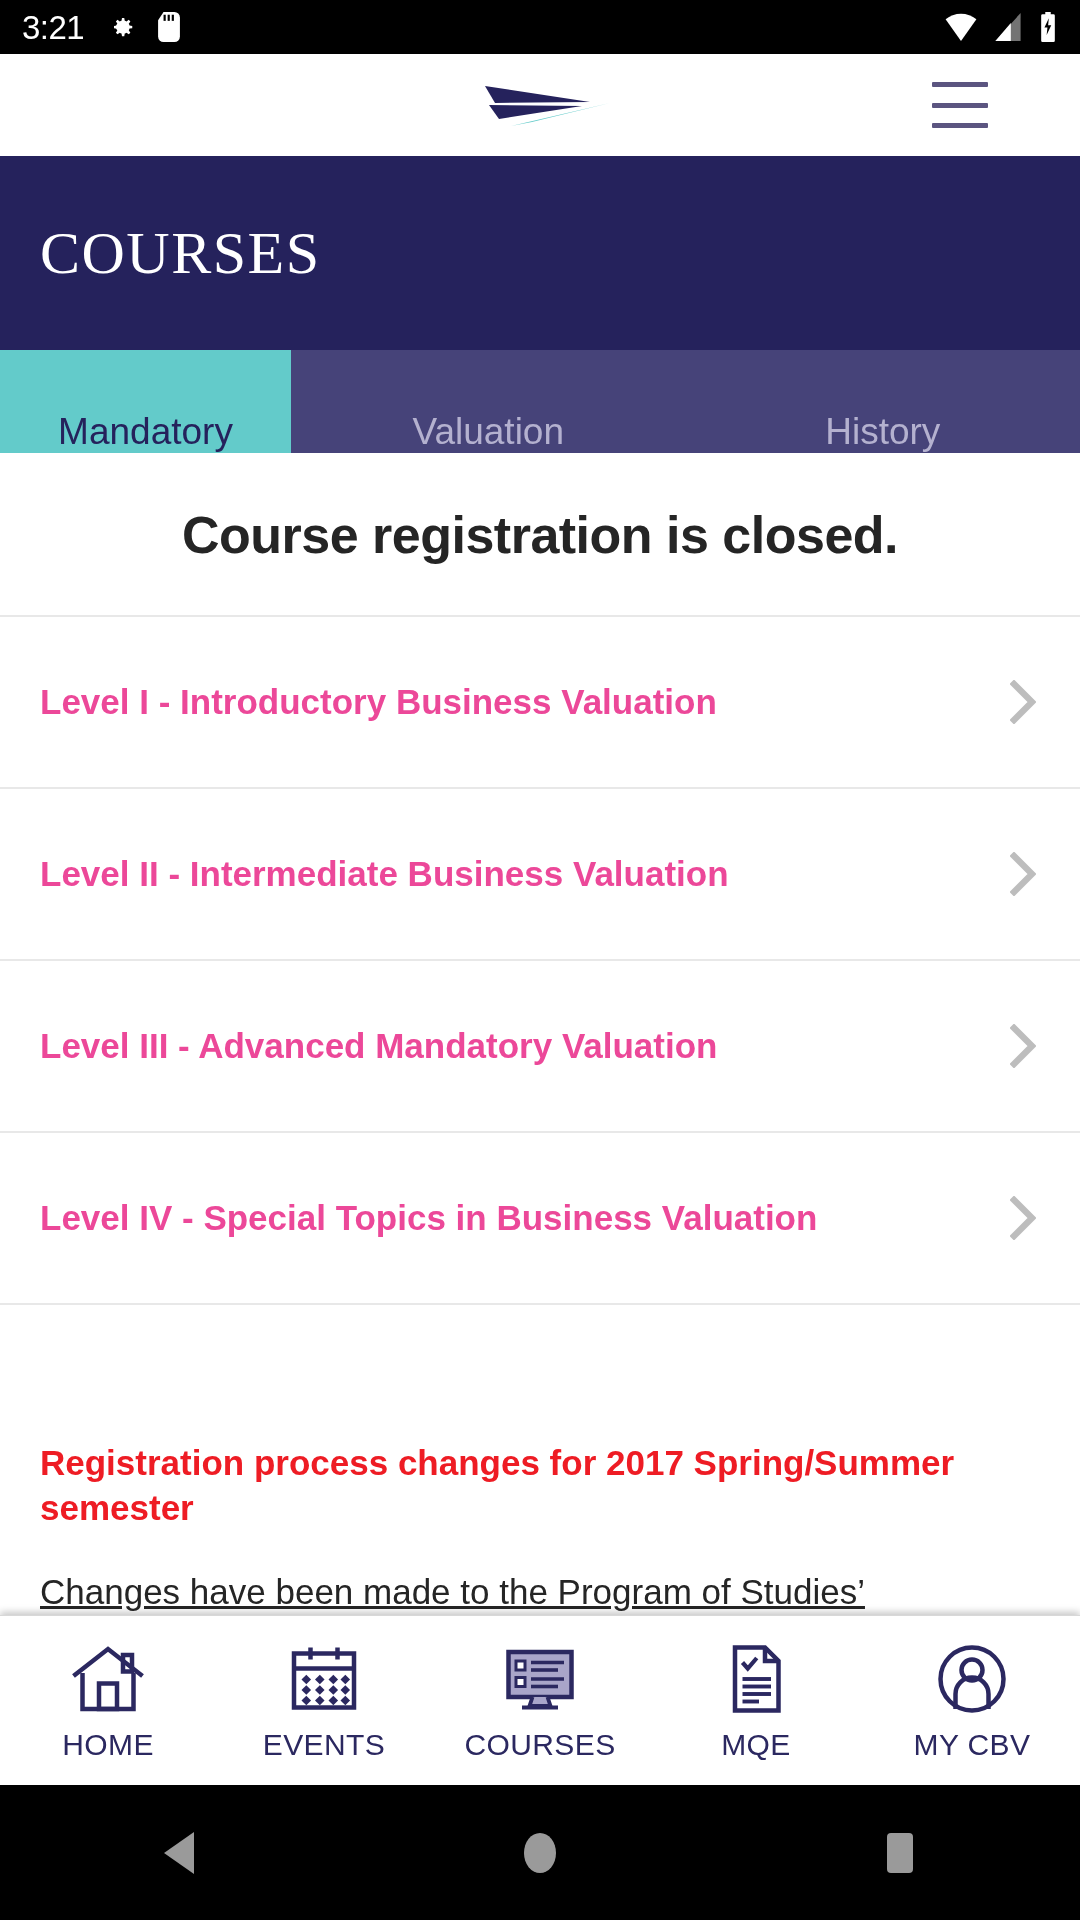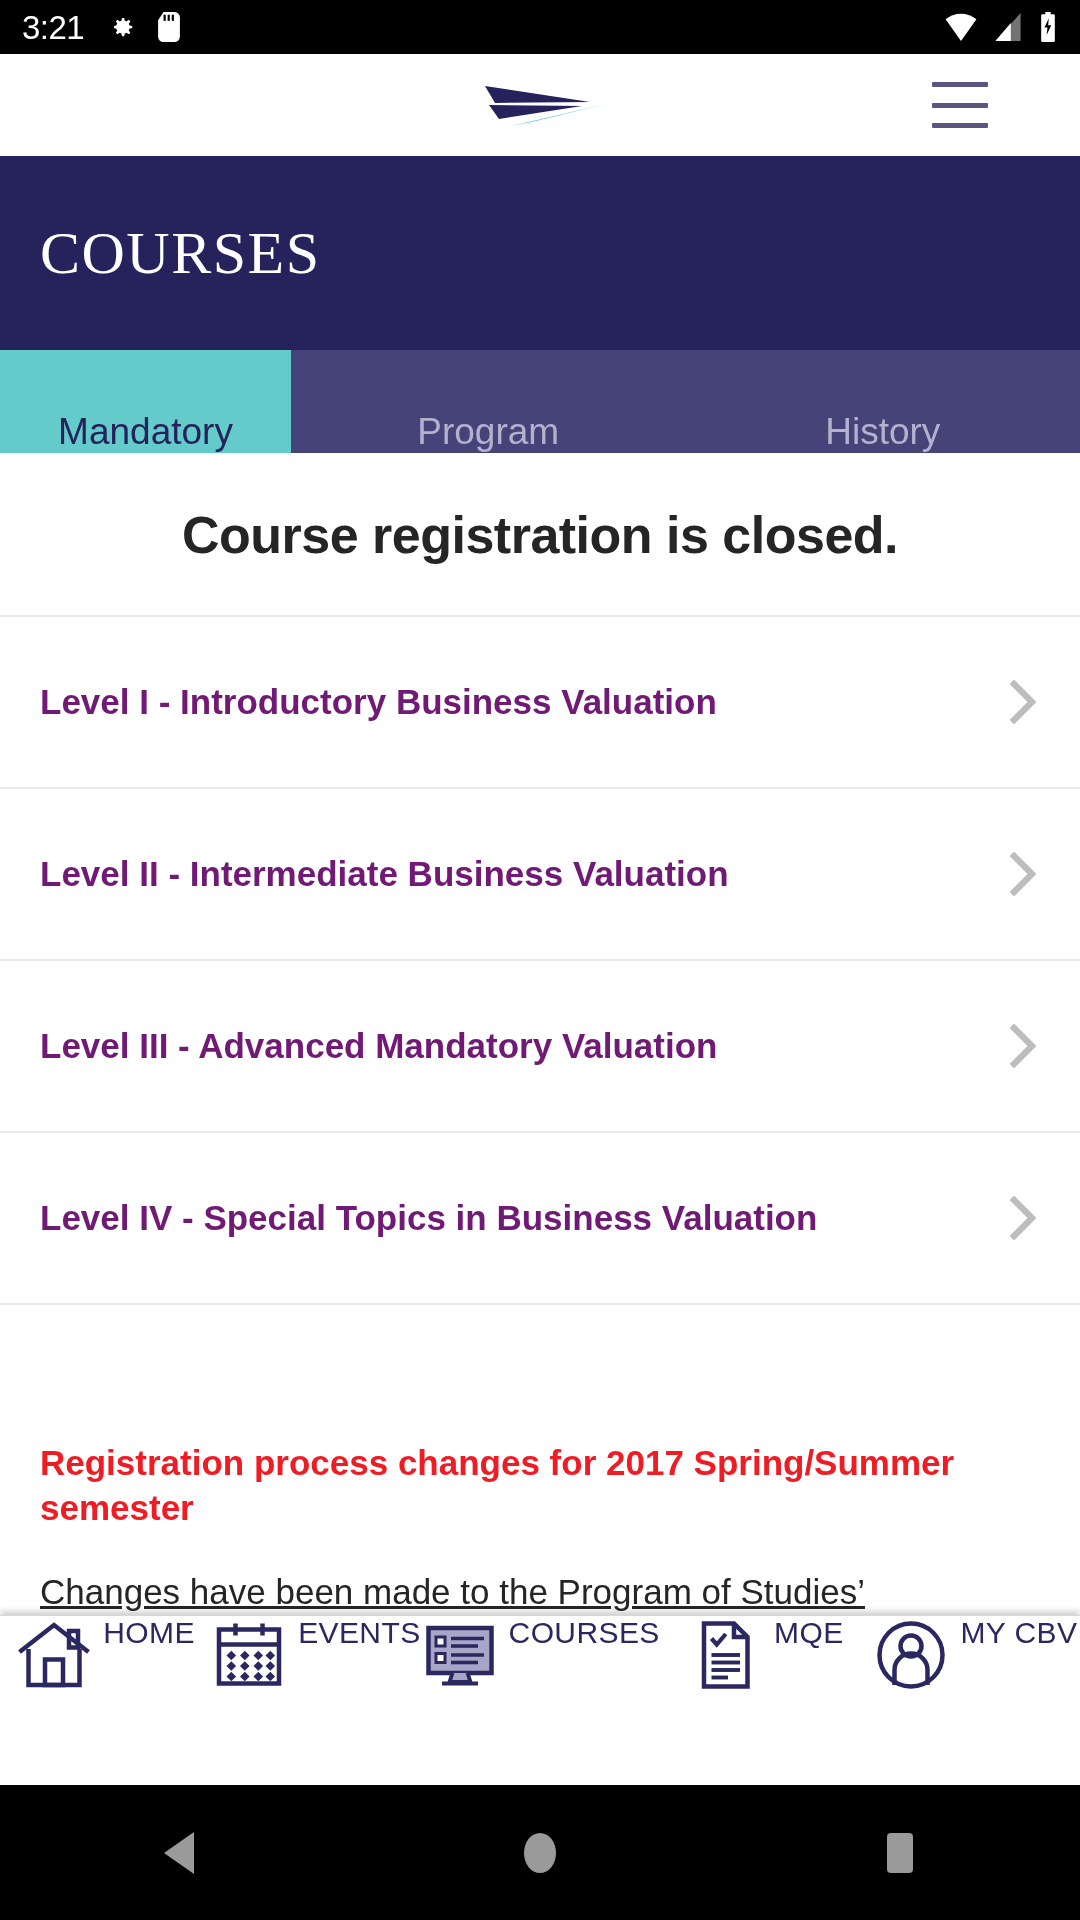--- a/index.html
+++ b/index.html
@@ -62,21 +62,21 @@
   .headline {
     font-size:52px; font-weight:bold; color:#252525;
     padding:52px 40px 50px 40px; letter-spacing:-0.5px;text-align:center;
   }
   .divider { height:2px; background:#e8e8e8; width:100%; }
 
   .course-row {
     height:170px; display:flex; align-items:center;
     padding:0 40px; cursor:pointer; background:#fff;
   }
-  .course-title { font-size:35px; font-weight:bold; color:#701a75; flex:1; }
+  .course-title { font-size:35px; font-weight:bold; color:#ec4899; flex:1; }
   .chev { width:26px; height:44px; flex:0 0 26px; margin-right:4px; }
 
   .spacer-block { height:100px; }
 
   .notice {
     padding:36px 31px 0 40px;
   }
   .notice-title {
     color:#ee1c24; font-size:35px; font-weight:bold; line-height:1.28;
   }
@@ -85,22 +85,22 @@
   }
 
   
   .bottomnav {
     position:absolute; left:0; top:1615px; width:1080px; height:170px;
     background:#fff; display:flex;
     box-shadow:0 -3px 7px rgba(0,0,0,0.22);
     border-top:1px solid #d8d8d8;
   }
   .bn-item {
-    flex:1; display:flex; flex-direction:row;
-    align-items:flex-start; justify-content:center; gap:10px; cursor:pointer;
+    flex:1; display:flex; flex-direction:column;
+    align-items:center; justify-content:center; gap:10px; cursor:pointer;
   }
   .bn-label { font-size:30px; color:#2b2860; letter-spacing:0.4px; }
   .bn-icon { width:78px; height:78px; display:block; }
 
   
   .navbar {
     position:absolute; left:0; top:1785px; width:1080px; height:135px;
     background:#000; display:flex; align-items:center; justify-content:space-around;
   }
   .nav-btn { width:120px; height:80px; display:flex; align-items:center; justify-content:center; cursor:pointer; }
@@ -155,21 +155,21 @@
 
   <div class="titleband">
     <h1>COURSES</h1>
   </div>
 
   <div class="tabs">
     <div class="tab active">
       <span>Mandatory</span>
     </div>
     <div class="tab inactive">
-      <span>Program</span>
+      <span>Valuation</span>
     </div>
     <div class="tab inactive">
       <span>History</span>
     </div>
   </div>
 
   <div class="content">
 
     <div class="headline">Course registration is closed.</div>
 

